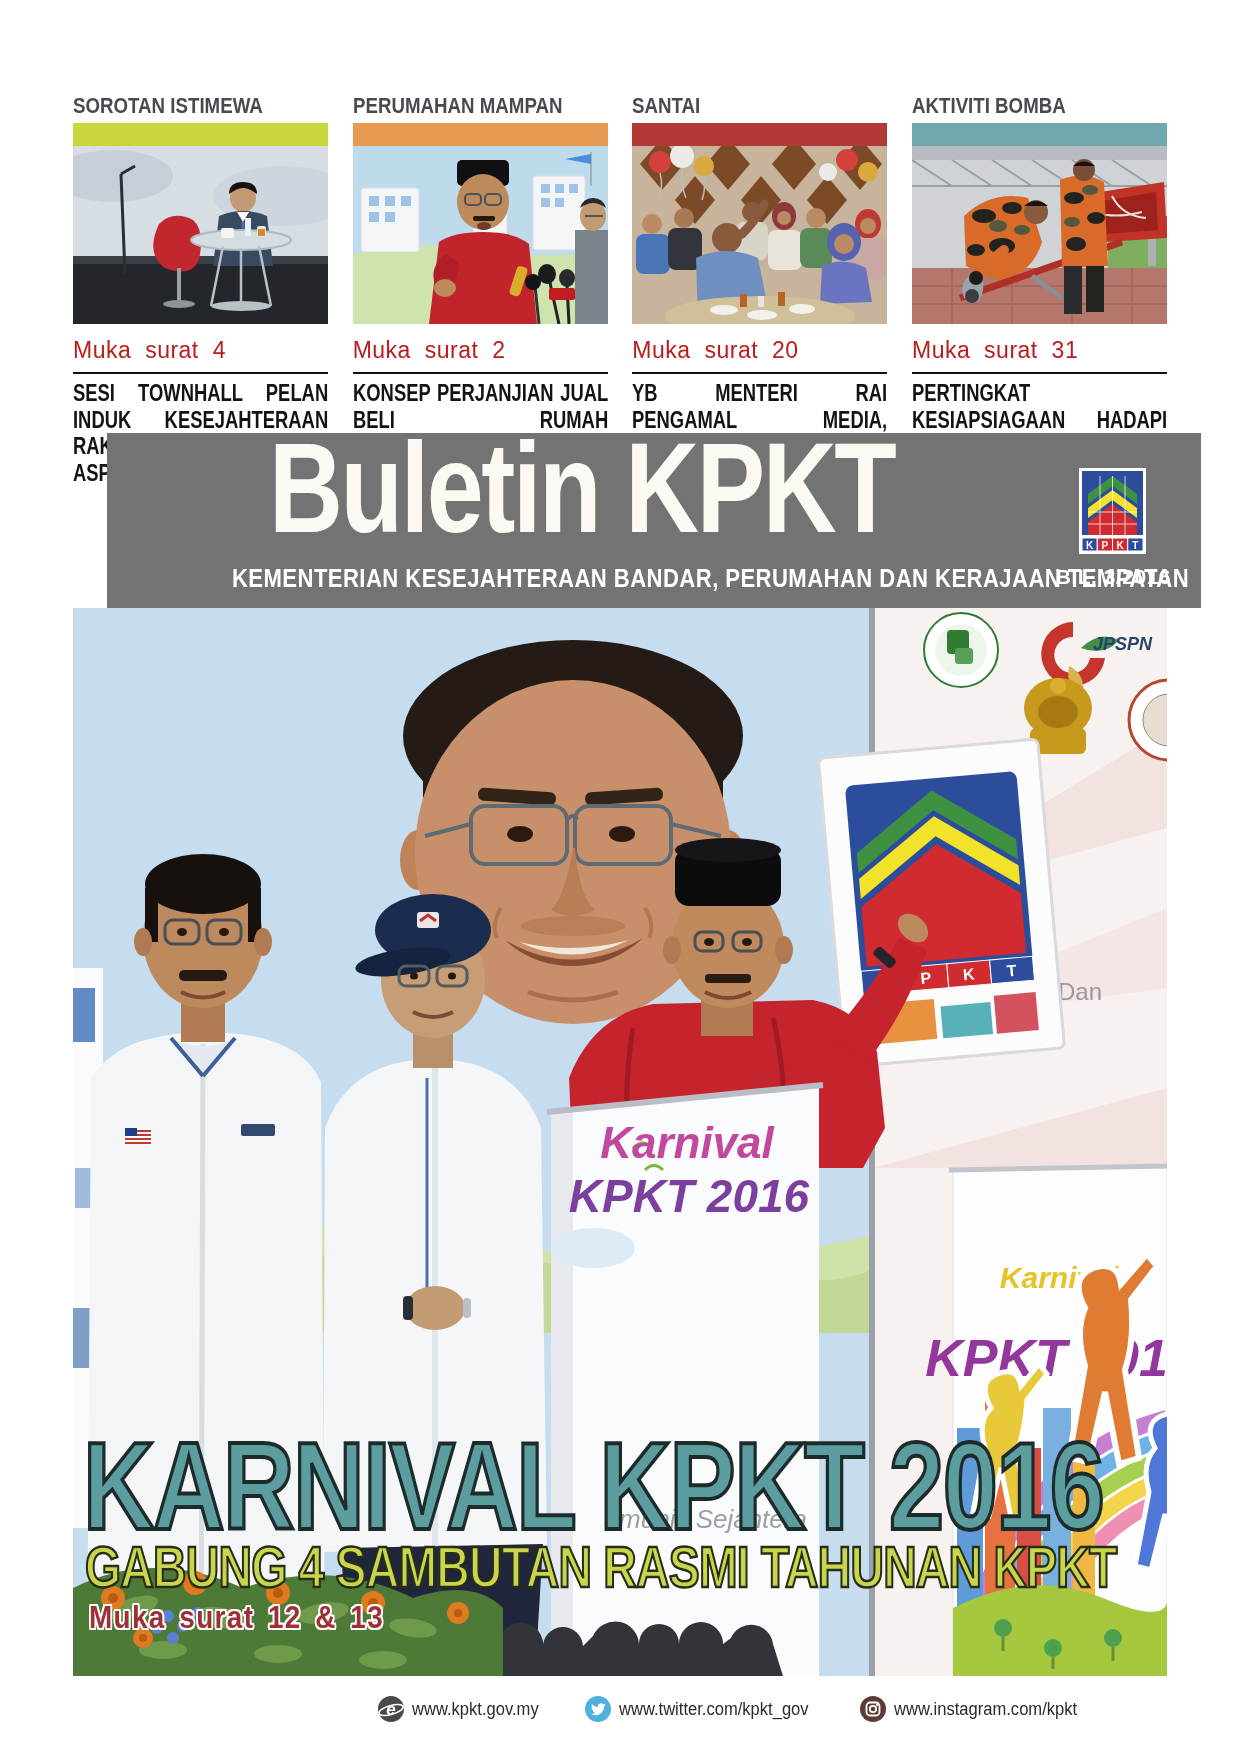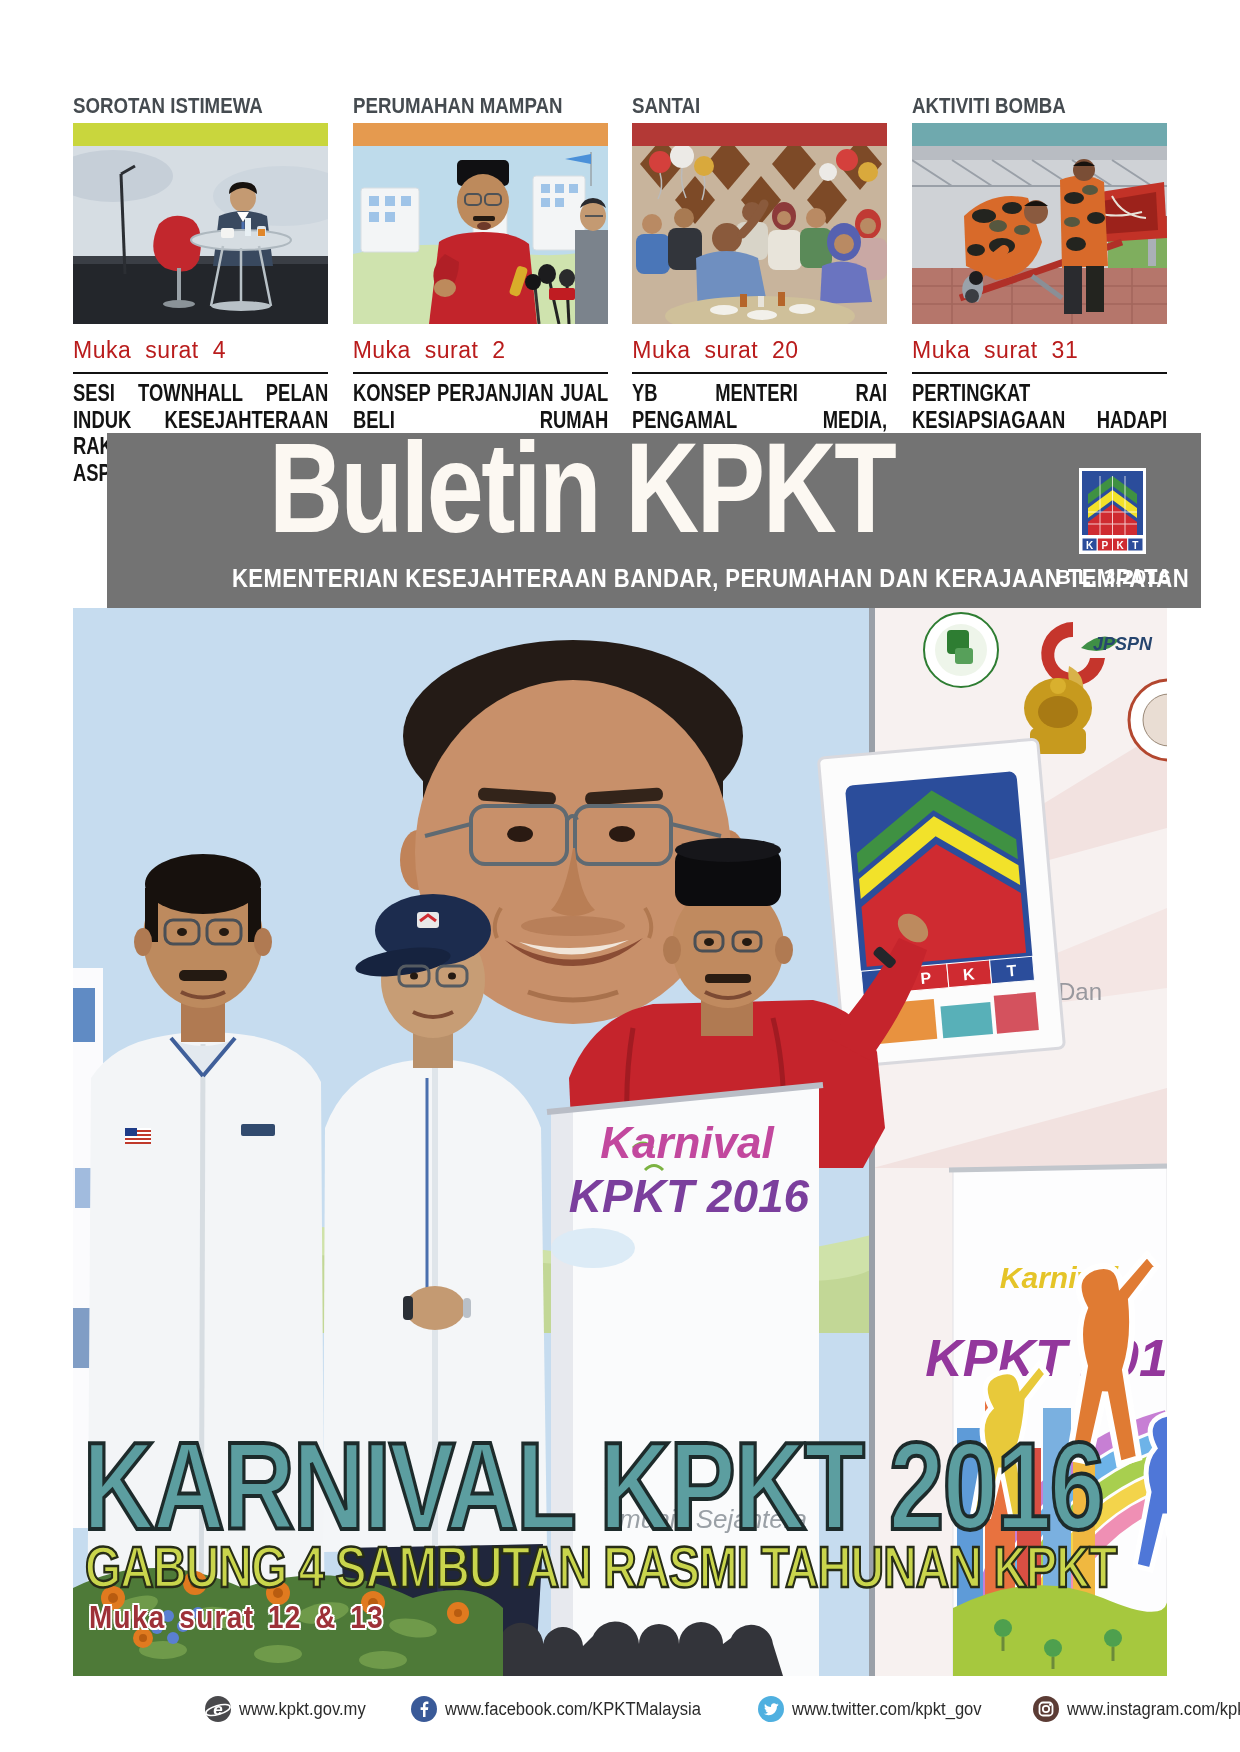--- a/index.html
+++ b/index.html
@@ -563,29 +563,20 @@
           <circle cx="14" cy="14" r="13" fill="#49494c"></circle>
           <text x="14" y="20" font-size="17" font-weight="bold" font-style="italic" fill="#ffffff" text-anchor="middle">e</text>
           <ellipse cx="14" cy="15" rx="12.5" ry="4.5" fill="none" stroke="#ffffff" stroke-width="1.6" transform="rotate(-16 14 15)"></ellipse>
         </svg>
       </span>
       <span class="furl">www.kpkt.gov.my</span>
     </div>
     <div class="flink">
       <span>
         <svg width="28" height="28" viewBox="0 0 28 28">
-          <circle cx="14" cy="14" r="13" fill="#3a5a98"></circle>
-          <path d="M15.5,22 v-7 h2.4 l0.4,-2.8 h-2.8 v-1.8 c0,-0.8 0.3,-1.4 1.5,-1.4 h1.4 V6.5 c-0.3,0 -1.1,-0.1 -2,-0.1 c-2,0 -3.4,1.2 -3.4,3.5 v2.3 h-2.4 v2.8 h2.4 v7 Z" fill="#ffffff"></path>
-        </svg>
-      </span>
-      <span class="furl">www.facebook.com/KPKTMalaysia</span>
-    </div>
-    <div class="flink">
-      <span>
-        <svg width="28" height="28" viewBox="0 0 28 28">
           <circle cx="14" cy="14" r="13" fill="#4fb0e0"></circle>
           <path d="M21.5,9.6 c-0.5,0.2 -1.1,0.4 -1.7,0.5 c0.6,-0.4 1.1,-0.9 1.3,-1.6 c-0.6,0.3 -1.2,0.6 -1.9,0.7 c-0.5,-0.6 -1.3,-0.9 -2.2,-0.9 c-1.6,0 -3,1.3 -3,3 c0,0.2 0,0.5 0.1,0.7 c-2.5,-0.1 -4.7,-1.3 -6.1,-3.1 c-0.3,0.5 -0.4,1 -0.4,1.5 c0,1 0.5,1.9 1.3,2.5 c-0.5,0 -1,-0.2 -1.4,-0.4 c0,1.4 1,2.6 2.4,2.9 c-0.3,0.1 -0.5,0.1 -0.8,0.1 c-0.2,0 -0.4,0 -0.6,-0.1 c0.4,1.2 1.5,2.1 2.8,2.1 c-1,0.8 -2.3,1.3 -3.7,1.3 c-0.2,0 -0.5,0 -0.7,0 c1.3,0.9 2.9,1.4 4.6,1.4 c5.5,0 8.4,-4.5 8.4,-8.4 v-0.4 c0.6,-0.4 1.1,-1 1.6,-1.6 Z" fill="#ffffff"></path>
         </svg>
       </span>
       <span class="furl">www.twitter.com/kpkt_gov</span>
     </div>
     <div class="flink">
       <span>
         <svg width="28" height="28" viewBox="0 0 28 28">
           <circle cx="14" cy="14" r="13" fill="#5c3c35"></circle>

